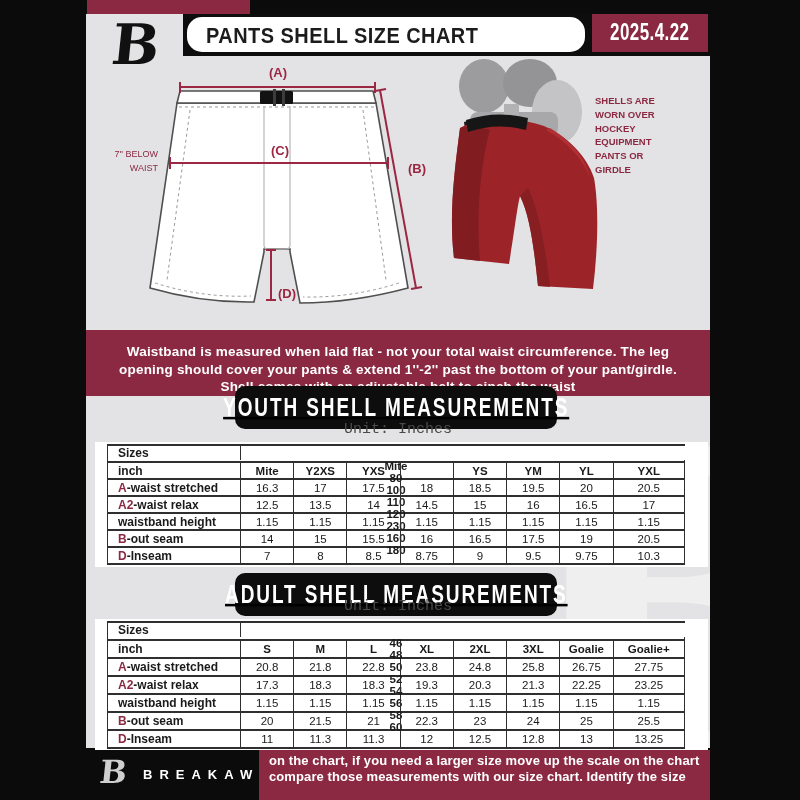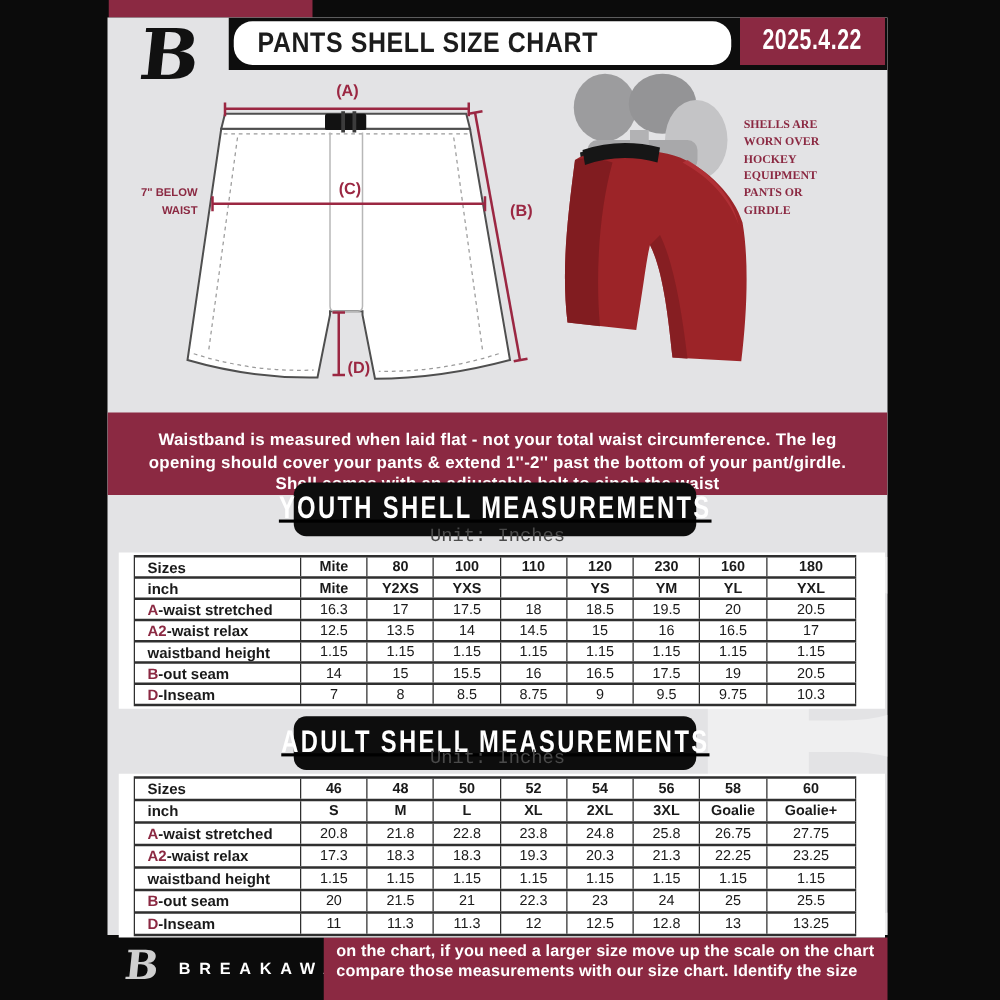--- a/index.html
+++ b/index.html
@@ -24,24 +24,24 @@
   .title-box{left:4px;top:3px;width:398px;height:35px;background:#fff;display:flex;align-items:center;border-radius:15px;}
   .title-text{padding-left:20px;font-size:21px;font-weight:bold;color:#1c1c1c;letter-spacing:.5px;
     transform:scale(.95,1.08);transform-origin:left center;white-space:nowrap;}
   .date-box{right:2px;top:-1px;width:116px;height:39px;background:#8b2942;display:flex;align-items:center;justify-content:center;text-align:center;}
   .date-text{color:#fff;font-size:20px;font-weight:bold;letter-spacing:.5px;transform:scale(.85,1.15);white-space:nowrap;}
   .logo-mark{left:26px;top:2px;font-family:"DejaVu Serif",serif;font-weight:bold;font-size:56px;
     color:#111;transform:skewX(-6deg);z-index:3;line-height:1;}
 
   
   .diagram-svg{left:44px;top:48px;z-index:1;}
-  .waist-note{left:10px;top:134px;width:62px;text-align:right;color:#8b2942;font-weight:bold;
+  .waist-note{left:10px;top:134px;width:62px;text-align:right;color:#8b2942;font-weight:normal;
     font-size:9px;line-height:1.5;z-index:2;}
   .photo-svg{left:360px;top:42px;z-index:1;}
-  .photo-note{left:509px;top:80px;width:86px;color:#8b2942;font-weight:bold;font-size:9.5px;line-height:1.45;z-index:2;font-family:Liberation Serif, serif;}
+  .photo-note{left:509px;top:80px;width:86px;color:#8b2942;font-weight:bold;font-size:9.5px;line-height:1.45;z-index:2;}
 
   
   .info-banner{left:0;top:316px;width:624px;height:53px;background:#8b2942;color:#fff;
     text-align:center;font-size:13.5px;font-weight:bold;line-height:17.5px;padding-top:13px;z-index:1;
     letter-spacing:.2px;}
 
   
   .section-banner{width:322px;height:43px;background:#0d0d0d;border-radius:10px;
     display:flex;align-items:center;justify-content:center;z-index:1;text-decoration:underline;}
   .section-banner.youth{left:149px;top:372px;}
@@ -52,21 +52,21 @@
   .unit-label{width:624px;text-align:center;color:#4a4a4a;font-size:15px;z-index:1;font-family:Liberation Mono, monospace;}
   .unit-label.youth{left:0;top:407px;}
   .unit-label.adult{left:0;top:584px;}
 
   
   .table-wrap{left:9px;width:613px;background:#fff;z-index:1;padding:2px 23px 2px 12px;box-sizing:border-box;}
   .table-wrap.youth{top:428px;}
   .table-wrap.adult{top:605px;}
   .grid{border-left:1.5px solid #2f2f2f;border-right:0;}
   .grid-row{display:flex;border-bottom:2px solid #2f2f2f;align-items:stretch;}
-  .grid-row:first-child{border-top:2px solid #2f2f2f;}
+  .grid-row:first-child{border-top:2px solid #2f2f2f;flex-direction:column;}
   .youth .grid-row{height:15px;}
   .adult .grid-row{height:16px;}
   .cell{display:flex;align-items:center;border-right:1.5px solid #2f2f2f;font-size:11.5px;color:#1a1a1a;}
   .label-cell{width:133px;padding-left:10px;box-sizing:border-box;font-weight:bold;font-size:12px;}
   .val-cell{flex:1;justify-content:center;text-align:center;}
   .val-cell:last-child{flex:1.35;}
   .cell.b{font-weight:bold;}
   .prefix{color:#8b2942;font-weight:bold;}
 
   

